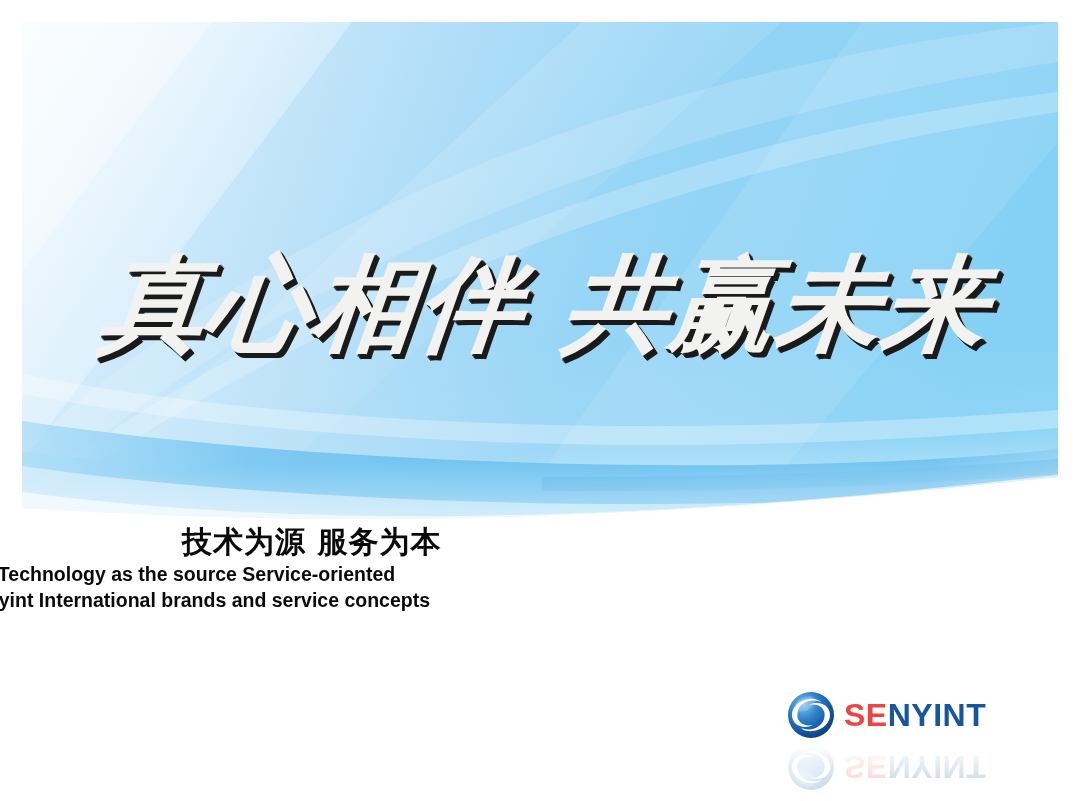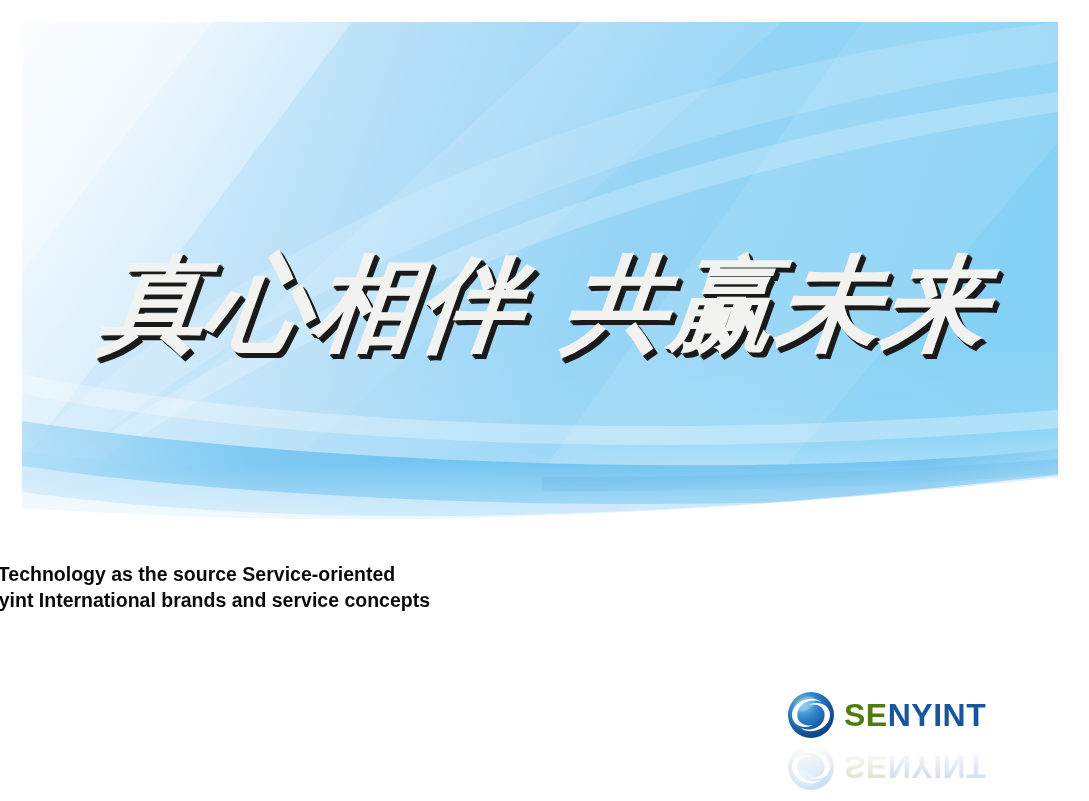--- a/index.html
+++ b/index.html
@@ -108,21 +108,21 @@
   .logo-mark { width: 50px; height: 50px; display: block; }
   .logo-word {
     margin-left: 8px;
     font-family: "Liberation Sans", "DejaVu Sans", sans-serif;
     font-size: 32px;
     font-weight: 700;
     letter-spacing: 0.5px;
     color: #17559e;
     line-height: 1;
   }
-  .logo-word .accent { color: #4d7c0f; text-align: center; }
+  .logo-word .accent { color: #ef4444; text-align: center; }
 
   
   .logo-reflection {
     position: absolute;
     left: 0;
     top: 52px;
     display: flex;
     align-items: center;
     transform: scaleY(-1);
     opacity: 0.30;
@@ -216,20 +216,21 @@
 
       <path d="M0,470 C120,486 270,496 440,494 C700,490 880,470 1036,453
                L1036,500 C880,518 700,536 440,540 C270,542 120,530 0,514 Z" fill="#ffffff" opacity="0.62"></path>
     </svg>
   </div>
 
   <div class="headline">
     <span class="headline-text">真心相伴</span><span class="headline-gap"></span><span class="headline-text">共赢未来</span>
   </div>
 
+  <div class="sub-cn">技术为源  服务为本</div>
 
   <div class="sub-en sub-en-1">Technology as the source Service-oriented</div>
 
   <div class="sub-en sub-en-2">Senyint International brands and service concepts</div>
 
   <div class="logo-block">
 
     <div class="logo-reflection">
       <svg class="logo-mark" viewBox="0 0 100 100" xmlns="http://www.w3.org/2000/svg">
         <defs>

